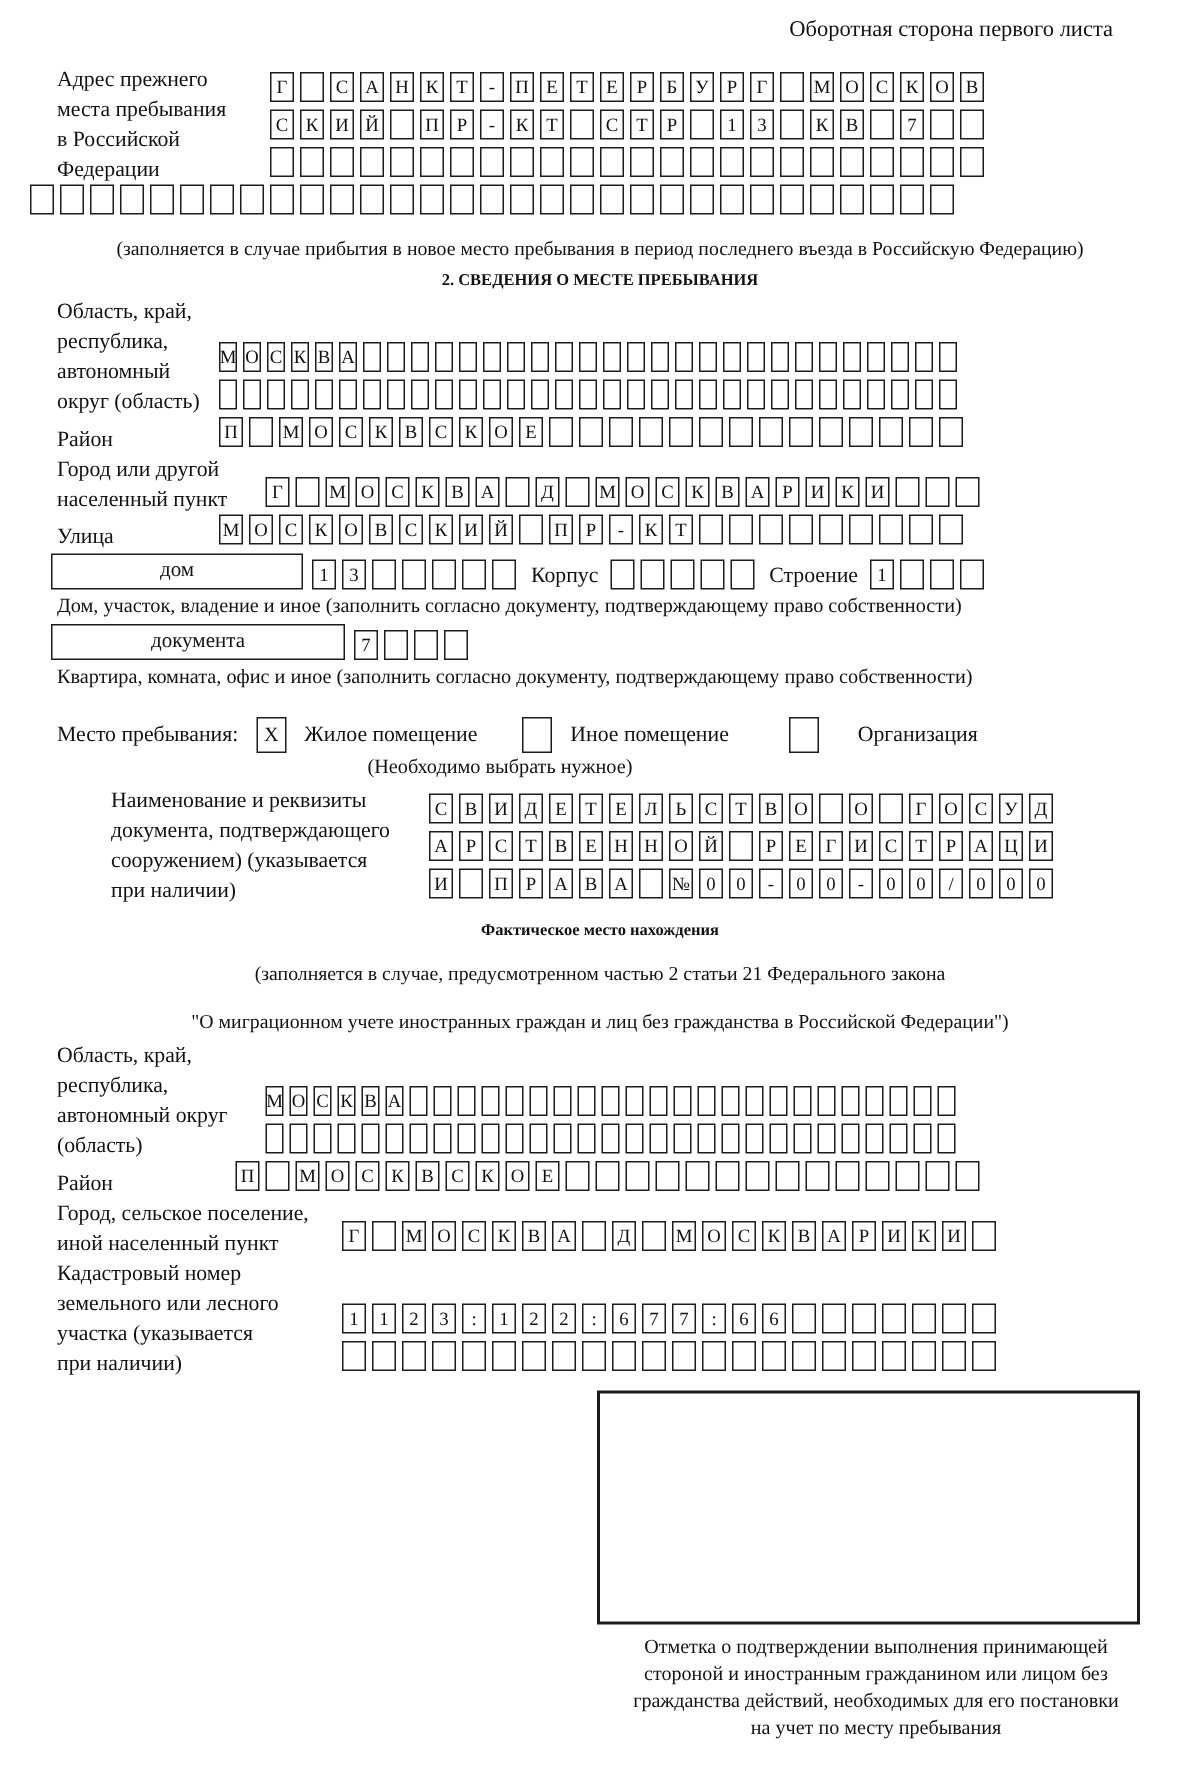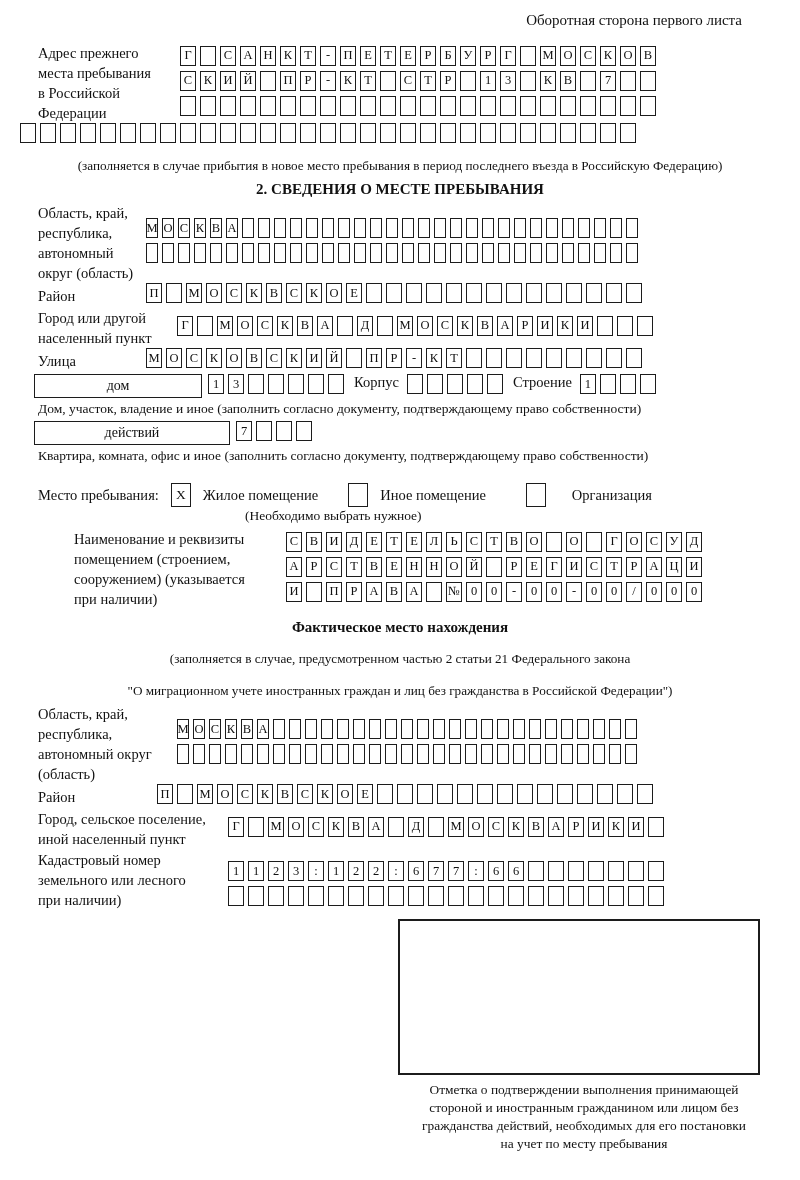--- a/index.html
+++ b/index.html
@@ -12,31 +12,31 @@
   .corner { text-align:right; padding:12px 58px 0 0; font-size:15px; }
   
   .cellrow { display:flex; gap:4px; margin-bottom:5px; }
   .cell {
     width:16px; height:20px; border:1.5px solid #1c1c1c; flex:0 0 auto;
     display:flex; align-items:center; justify-content:center;
     font-size:12.5px; line-height:1;
   }
   .sm .cell { width:12px; }
   
-  .grp { display:flex; align-items:center; margin-left:38px; }
+  .grp { display:flex; align-items:flex-end; margin-left:38px; }
   .lbl { flex:0 0 auto; font-size:14.5px; line-height:20px; }
   .rows { display:flex; flex-direction:column; }
   .w142 { width:142px; } .w108 { width:108px; } .w139 { width:139px; }
   .w212 { width:212px;margin-left:36px; } .w119 { width:119px; } .w190 { width:190px; }
   .note-c { text-align:center; font-size:13.2px; line-height:18px; margin-top:14px; }
   .note-l { margin:1px 0 3px 38px; font-size:13.5px; line-height:18px; }
-  .h2 { text-align:center; font-weight:bold; font-size:15px; margin:6px 0 5px 0; }
+  .h2 { text-align:center; font-weight:bold; font-size:11px; margin:6px 0 5px 0; }
   .fullrow { margin-left:20px; }
   
-  .houserow { display:flex; align-items:flex-start; margin:1px 0 2px 34px; }
+  .houserow { display:flex; align-items:flex-end; margin:1px 0 2px 34px; }
   .labelbox {
     border:1.5px solid #1c1c1c; height:24px; display:flex; align-items:center;
     justify-content:center; font-size:14px; flex:0 0 auto; margin-right:6px;
   }
   .dom { width:168px; } .kv { width:196px; }
   .inl { font-size:14.5px; margin:0 8px 0 10px; flex:0 0 auto; }
   .houserow .cellrow { margin-bottom:0; }
   
   .stayrow { display:flex; align-items:center; margin:18px 0 0 38px; font-size:14.5px; }
   .cb {
@@ -377,21 +377,21 @@
     <div class="cellrow">
         <span class="cell">1</span>
         <span class="cell"></span>
         <span class="cell"></span>
         <span class="cell"></span>
       </div>
   </div>
   <div class="note-l">Дом, участок, владение и иное (заполнить согласно документу, подтверждающему право собственности)</div>
 
   <div class="houserow">
-    <div class="labelbox kv">действий</div>
+    <div class="labelbox kv">документа</div>
     <div class="cellrow">
         <span class="cell">7</span>
         <span class="cell"></span>
         <span class="cell"></span>
         <span class="cell"></span>
       </div>
   </div>
   <div class="note-l">Квартира, комната, офис и иное (заполнить согласно документу, подтверждающему право собственности)</div>
 
   <div class="stayrow">
@@ -401,21 +401,21 @@
     <span class="cb" style="margin-left:30px;"></span>
     <span>Иное помещение</span>
     <span class="cb" style="margin-left:40px;margin-right:26px;"></span>
     <span>Организация</span>
   </div>
   <div class="staynote">(Необходимо выбрать нужное)</div>
 
   <div class="grp" style="margin-top:4px;">
     <div class="lbl w212">
       <div>Наименование и реквизиты</div>
-      <div>помещением (строением,</div>
+      <div>документа, подтверждающего</div>
       <div>сооружением) (указывается</div>
       <div>при наличии)</div>
     </div>
     <div class="rows">
       <div class="cellrow">
           <span class="cell">С</span>
           <span class="cell">В</span>
           <span class="cell">И</span>
           <span class="cell">Д</span>
           <span class="cell">Е</span>
@@ -621,20 +621,21 @@
         <span class="cell">К</span>
         <span class="cell">И</span>
         <span class="cell"></span>
       </div>
   </div>
 
   <div class="grp">
     <div class="lbl w190">
       <div>Кадастровый номер</div>
       <div>земельного или лесного</div>
+      <div>участка (указывается</div>
       <div>при наличии)</div>
     </div>
     <div class="rows" style="margin-top:12px;">
       <div class="cellrow">
           <span class="cell">1</span>
           <span class="cell">1</span>
           <span class="cell">2</span>
           <span class="cell">3</span>
           <span class="cell">:</span>
           <span class="cell">1</span>

